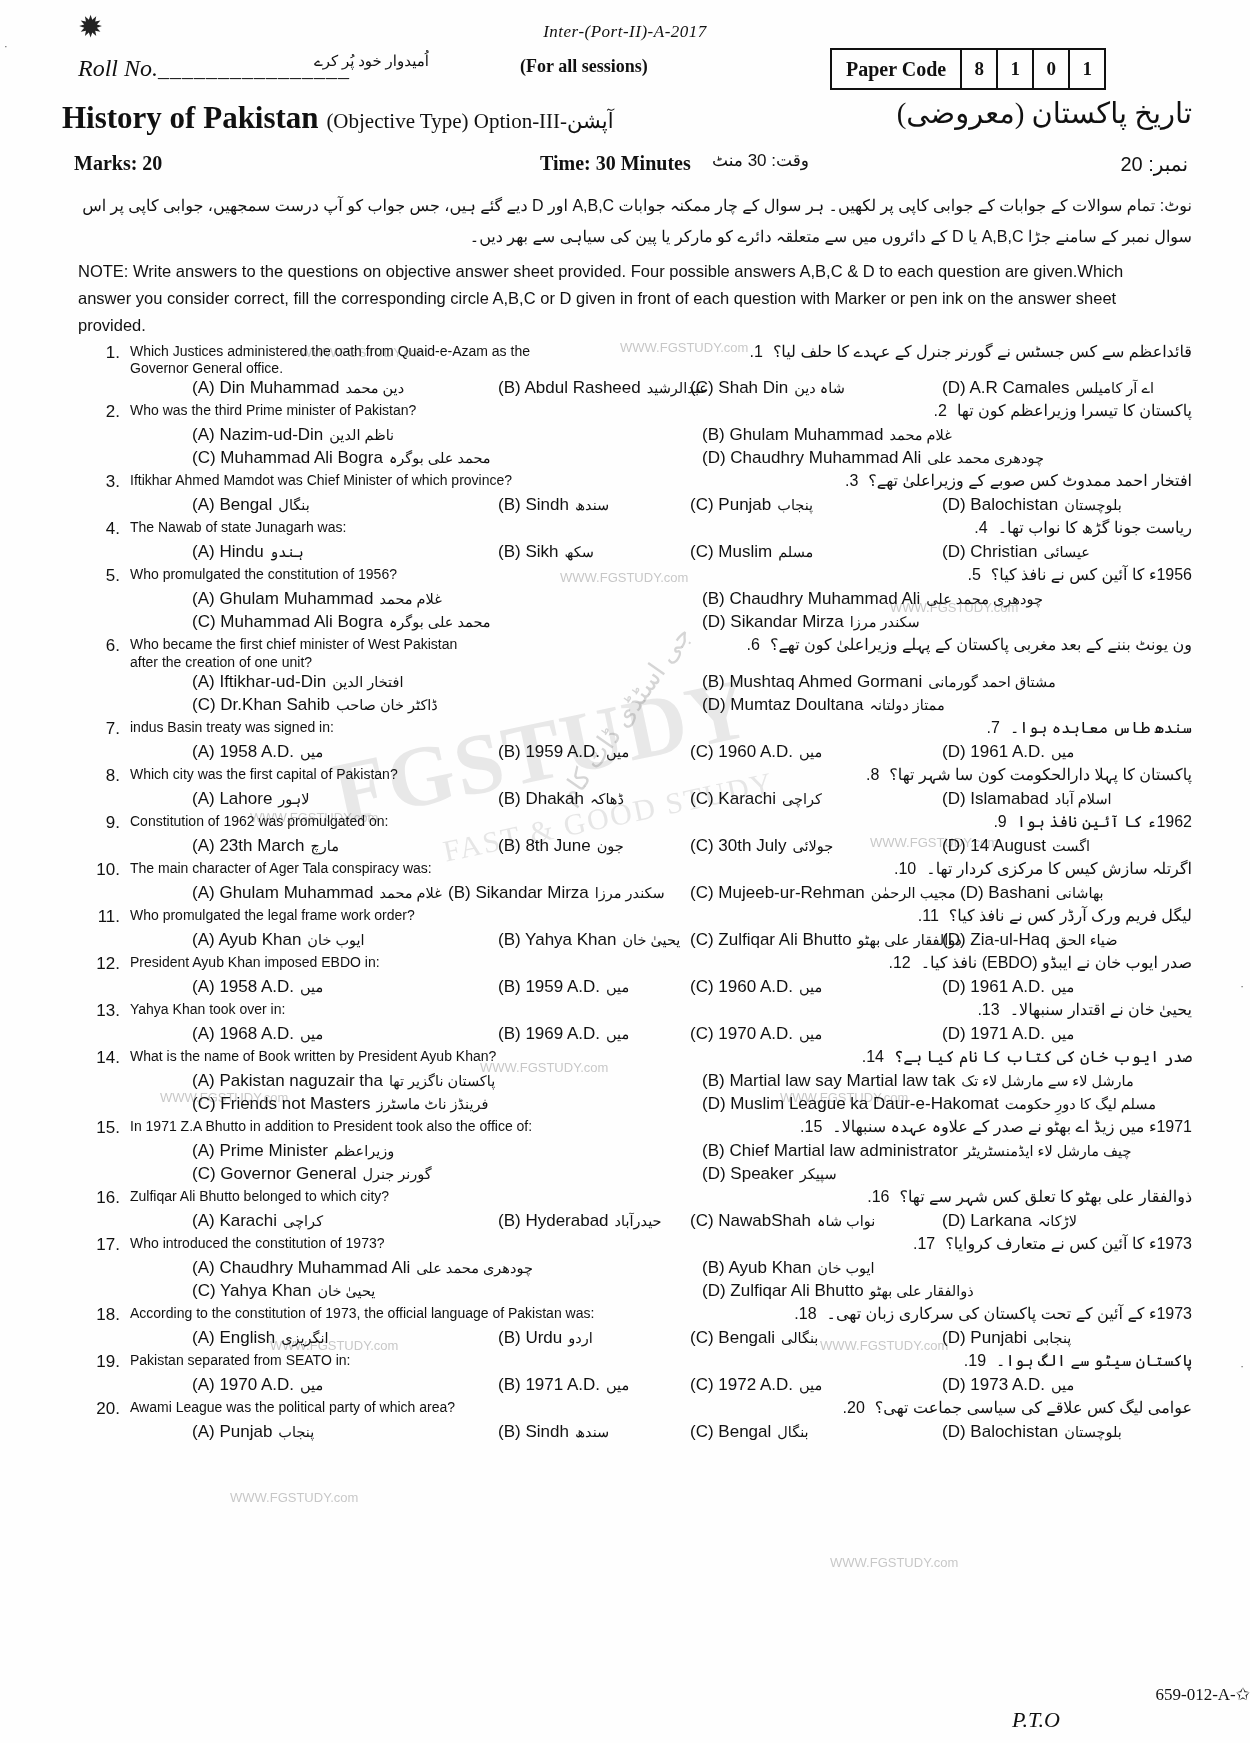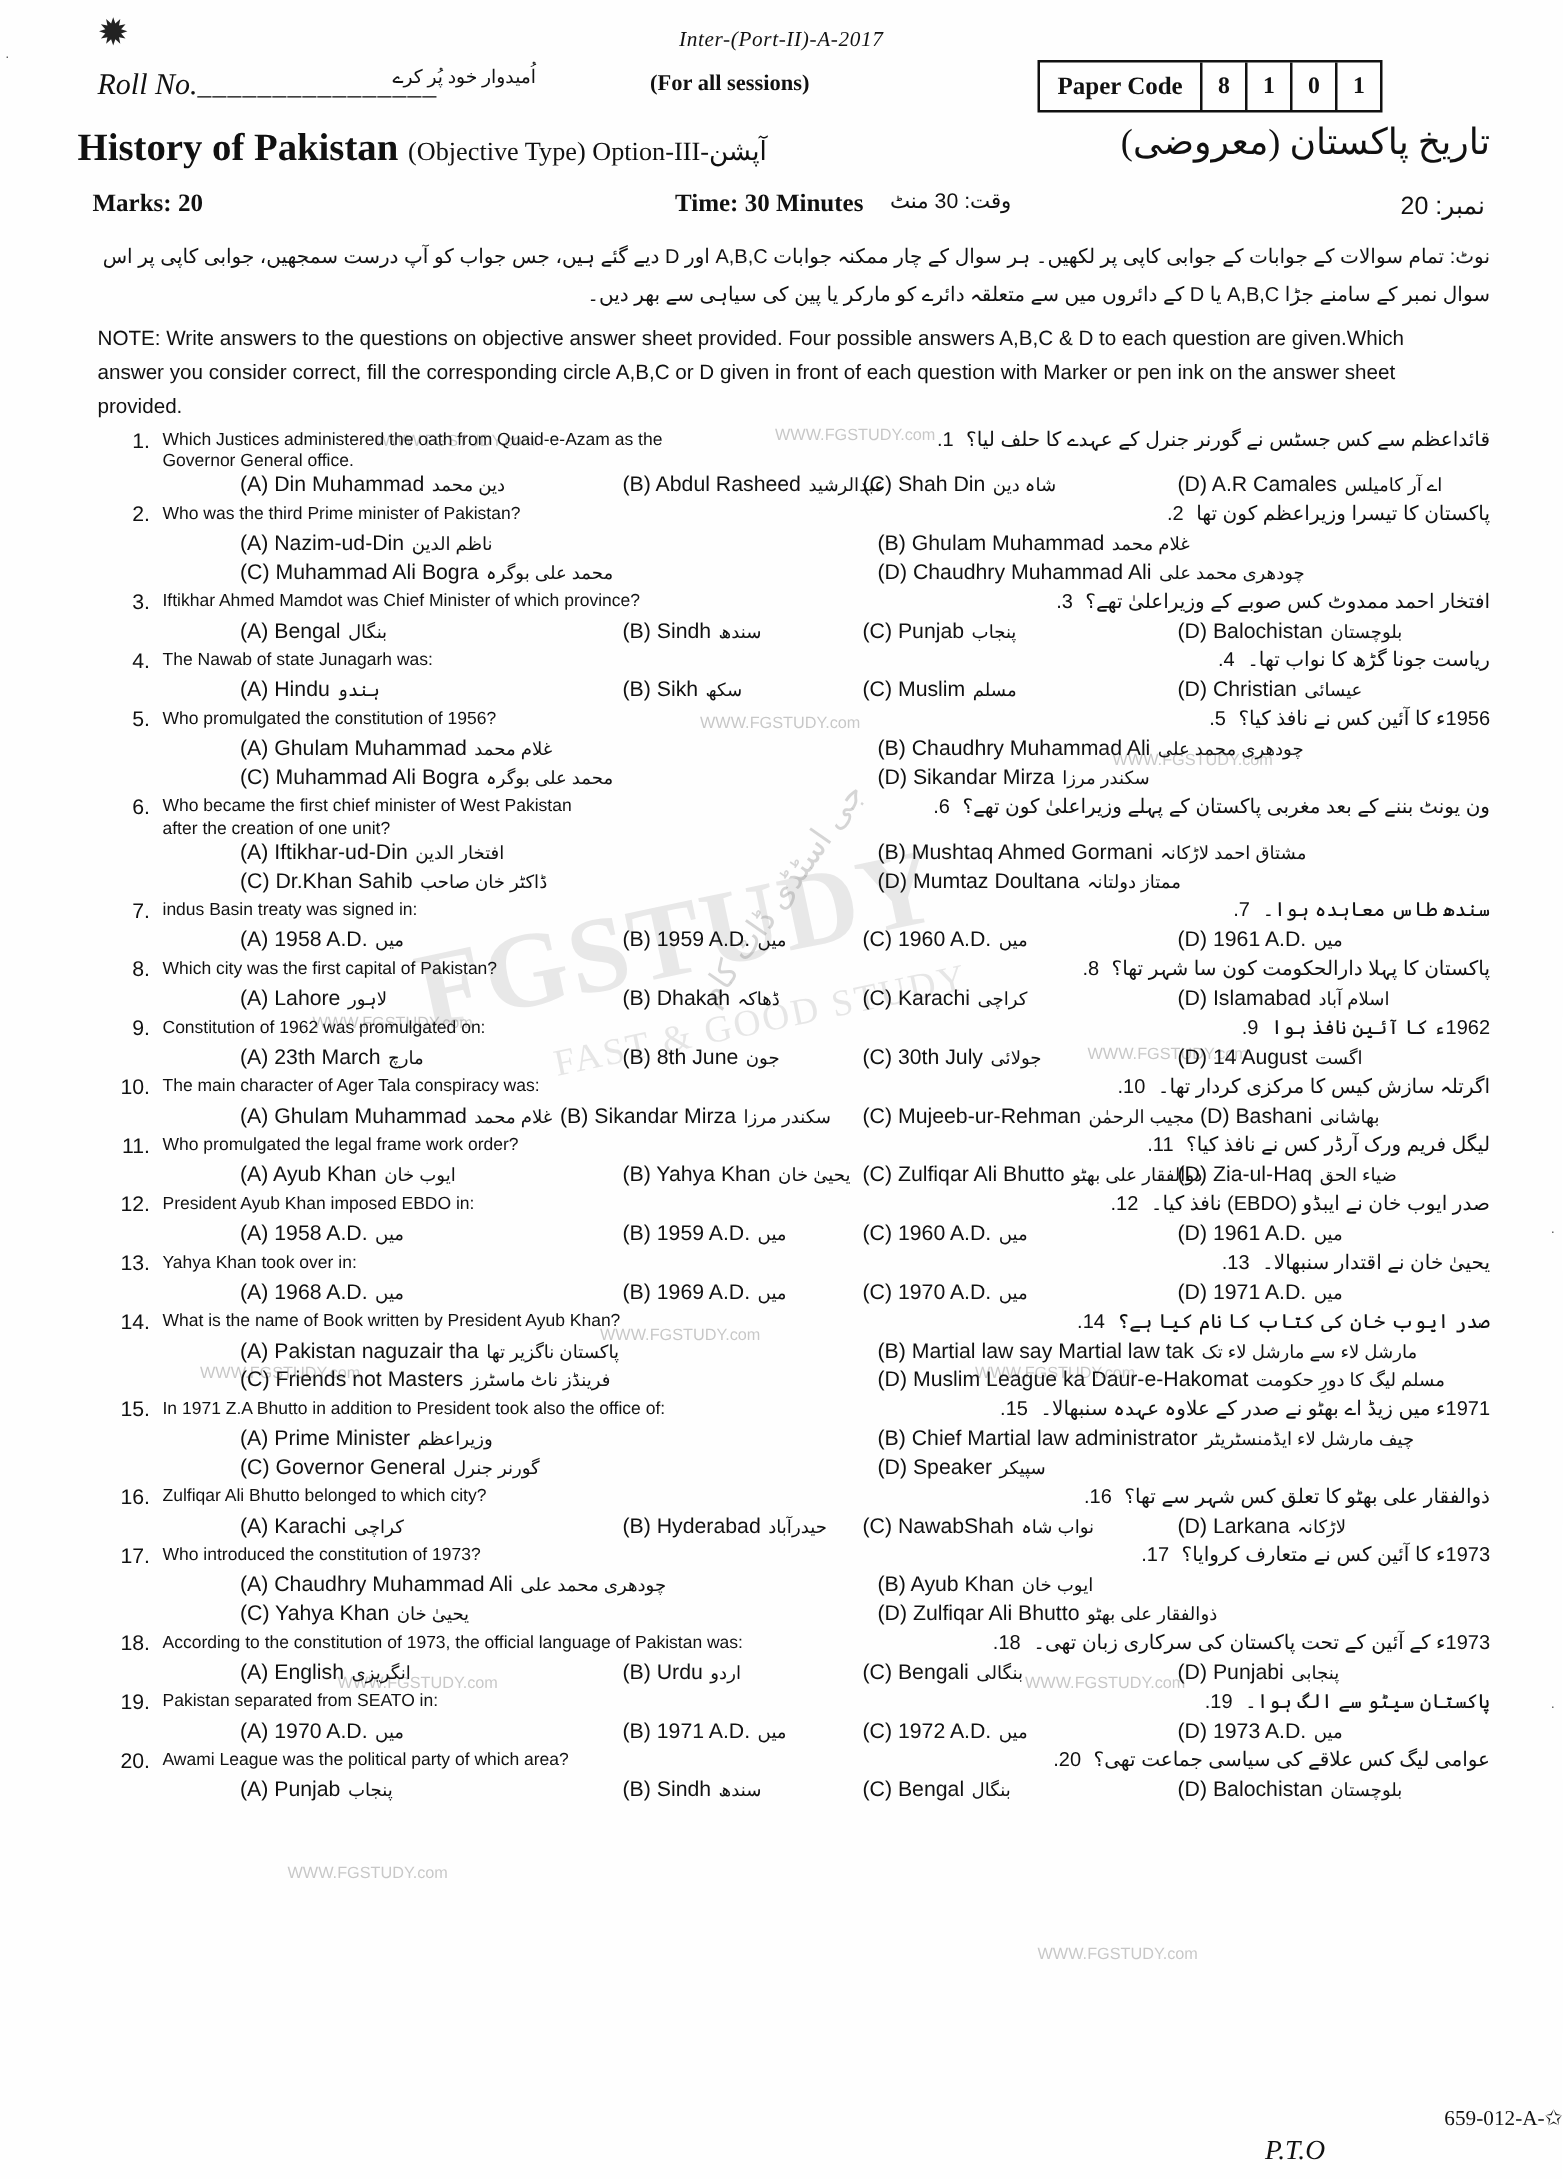--- a/index.html
+++ b/index.html
@@ -282,21 +282,21 @@
       </div>
       <div class="q">
         <div class="qhead">
           <span class="qnum">6.</span>
           <span class="qtext"><span>Who became the first chief minister of West Pakistan</span><span class="l2">after the creation of one unit?</span></span>
           <span class="qur"><span>ون یونٹ بننے کے بعد مغربی پاکستان کے پہلے وزیراعلیٰ کون تھے؟</span><span class="unum">6.</span></span>
         </div>
         <div class="opts">
           <div class="orow">
             <span class="opt w1"><span class="lab">(A)</span> <span>Iftikhar-ud-Din</span><span class="ur">افتخار الدین</span></span>
-            <span class="opt w2"><span class="lab">(B)</span> <span>Mushtaq Ahmed Gormani</span><span class="ur">مشتاق احمد لاڑکانہ</span></span>
+            <span class="opt w2"><span class="lab">(B)</span> <span>Mushtaq Ahmed Gormani</span><span class="ur">مشتاق احمد گورمانی</span></span>
           </div>
           <div class="orow">
             <span class="opt w1"><span class="lab">(C)</span> <span>Dr.Khan Sahib</span><span class="ur">ڈاکٹر خان صاحب</span></span>
             <span class="opt w2"><span class="lab">(D)</span> <span>Mumtaz Doultana</span><span class="ur">ممتاز دولتانہ</span></span>
           </div>
         </div>
       </div>
       <div class="q">
         <div class="qhead">
           <span class="qnum">7.</span>

